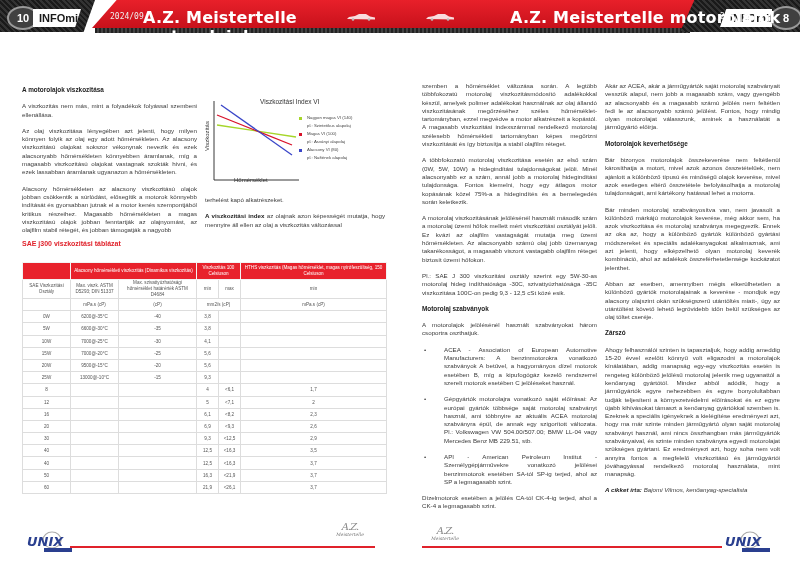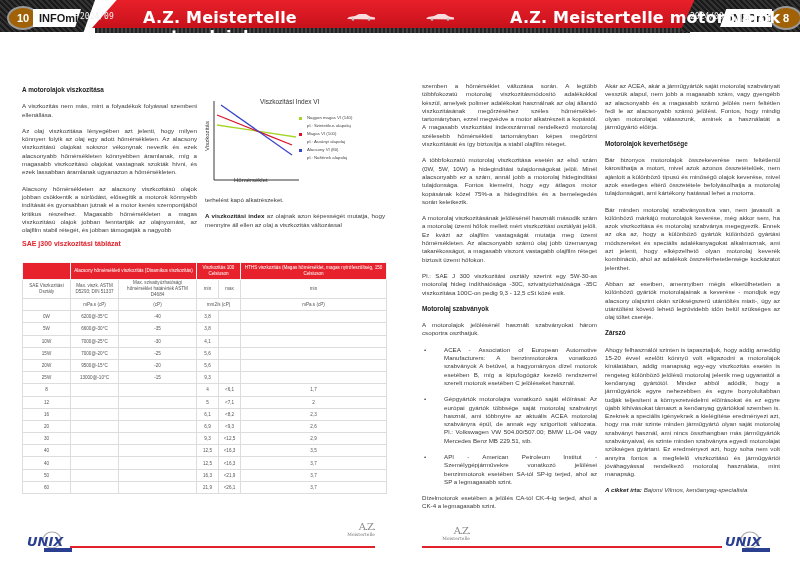--- a/index.html
+++ b/index.html
@@ -9,22 +9,22 @@
   .page { position: absolute; top: 0; width: 400px; height: 565px; background: #fff; }
   .page.left { left: 0; }
   .page.right { left: 400px; }
 
   
   .hdr { position: absolute; top: 0; left: 0; width: 400px; height: 34px; }
   .hdr .red { position: absolute; top: 0; height: 28px; background: linear-gradient(#e8202a, #c8111b); }
   .hdr .dark { position: absolute; top: 28px; height: 5px; background: repeating-linear-gradient(90deg,#222 0 2px,#444 2px 4px); }
   .hdr .carbon { position: absolute; top: 0; height: 32px; background: repeating-linear-gradient(45deg,#1a1a1a 0 2px,#333 2px 4px); }
   .hdr .tag { position: absolute; top: 9px; height: 18px; background: #fff; color: #1a1a1a; font-weight: bold; font-size: 11px; line-height: 18px; padding: 0 6px; }
-  .hdr .date { position: absolute; top: 12px; color: #eee; font-size: 8px; font-family: "DejaVu Sans Mono", monospace; }
-  .hdr .pnum { position: absolute; top: 6px; width: 32px; height: 24px; border-radius: 50%; background: #a16207; border: 2px solid #999; color: #fff; font-weight: bold; font-size: 11px; text-align: center; line-height: 20px; }
+  .hdr .date { position: absolute; top: 12px; color: #eee; font-size: 8px; font-family: "DejaVu Sans Mono", monospace; margin-left: 30px; }
+  .hdr .pnum { position: absolute; top: 6px; width: 32px; height: 24px; border-radius: 50%; background: #404040; border: 2px solid #999; color: #fff; font-weight: bold; font-size: 11px; text-align: center; line-height: 20px; }
   .hdr .title { position: absolute; top: 8px; color: #fff; font-weight: bold; font-size: 16px; font-family: "DejaVu Sans", sans-serif; letter-spacing: 0.2px; }
   .hdr .car { position: absolute; top: 13px; width: 30px; height: 8px; }
 
   
   .col { position: absolute; font-size: 6.2px; line-height: 8.3px; color: #3a3a3a; text-align: justify; }
   .col p { margin-bottom: 8px; }
   .col h4 { font-size: 6.4px; font-weight: bold; color: #222; margin-bottom: 8px; }
   .col ul { list-style: none; }
   .col li { position: relative; padding-left: 22px; margin-bottom: 8px; }
   .col li::before { content: "•"; position: absolute; left: 2px; top: 0; }
@@ -45,21 +45,21 @@
   
   .sae-title { position: absolute; left: 22px; top: 240px; font-size: 7px; font-weight: bold; color: #e0222b; }
   table.sae { position: absolute; left: 22px; top: 262px; width: 365px; border-collapse: collapse; font-size: 4.6px; color: #555; }
   table.sae td, table.sae th { border: 0.5px solid #ddd; text-align: center; vertical-align: middle; height: 12.2px; padding: 0 2px; }
   table.sae th { background: #e8222c; color: #fff; font-weight: normal; line-height: 6.5px; height: 17px; border-color: #f3f3f3; }
   table.sae tr.sub td { height: 17px; line-height: 6px; }
 
   
   .footline { position: absolute; top: 546px; height: 2px; background: #e0222b; }
   .unix { position: absolute; top: 530px; width: 56px; height: 24px; }
-  .sig { position: absolute; font-family: "DejaVu Serif", serif; font-size: 4.5px; color: #777; text-align: right; }
+  .sig { position: absolute; font-family: "DejaVu Serif", serif; font-style: italic; font-size: 4.5px; color: #777; text-align: center; }
   .sig .mark { font-size: 10px; letter-spacing: -1px; color: #888; display: block; line-height: 10px; }
 </style>
 </head>
 <body>
 
 <div class="spread">
 
   <div class="page left">
     <div class="hdr">
       <div class="carbon" style="left:0;width:95px;clip-path:polygon(0 0,100% 0,88% 100%,0 100%);"></div>

